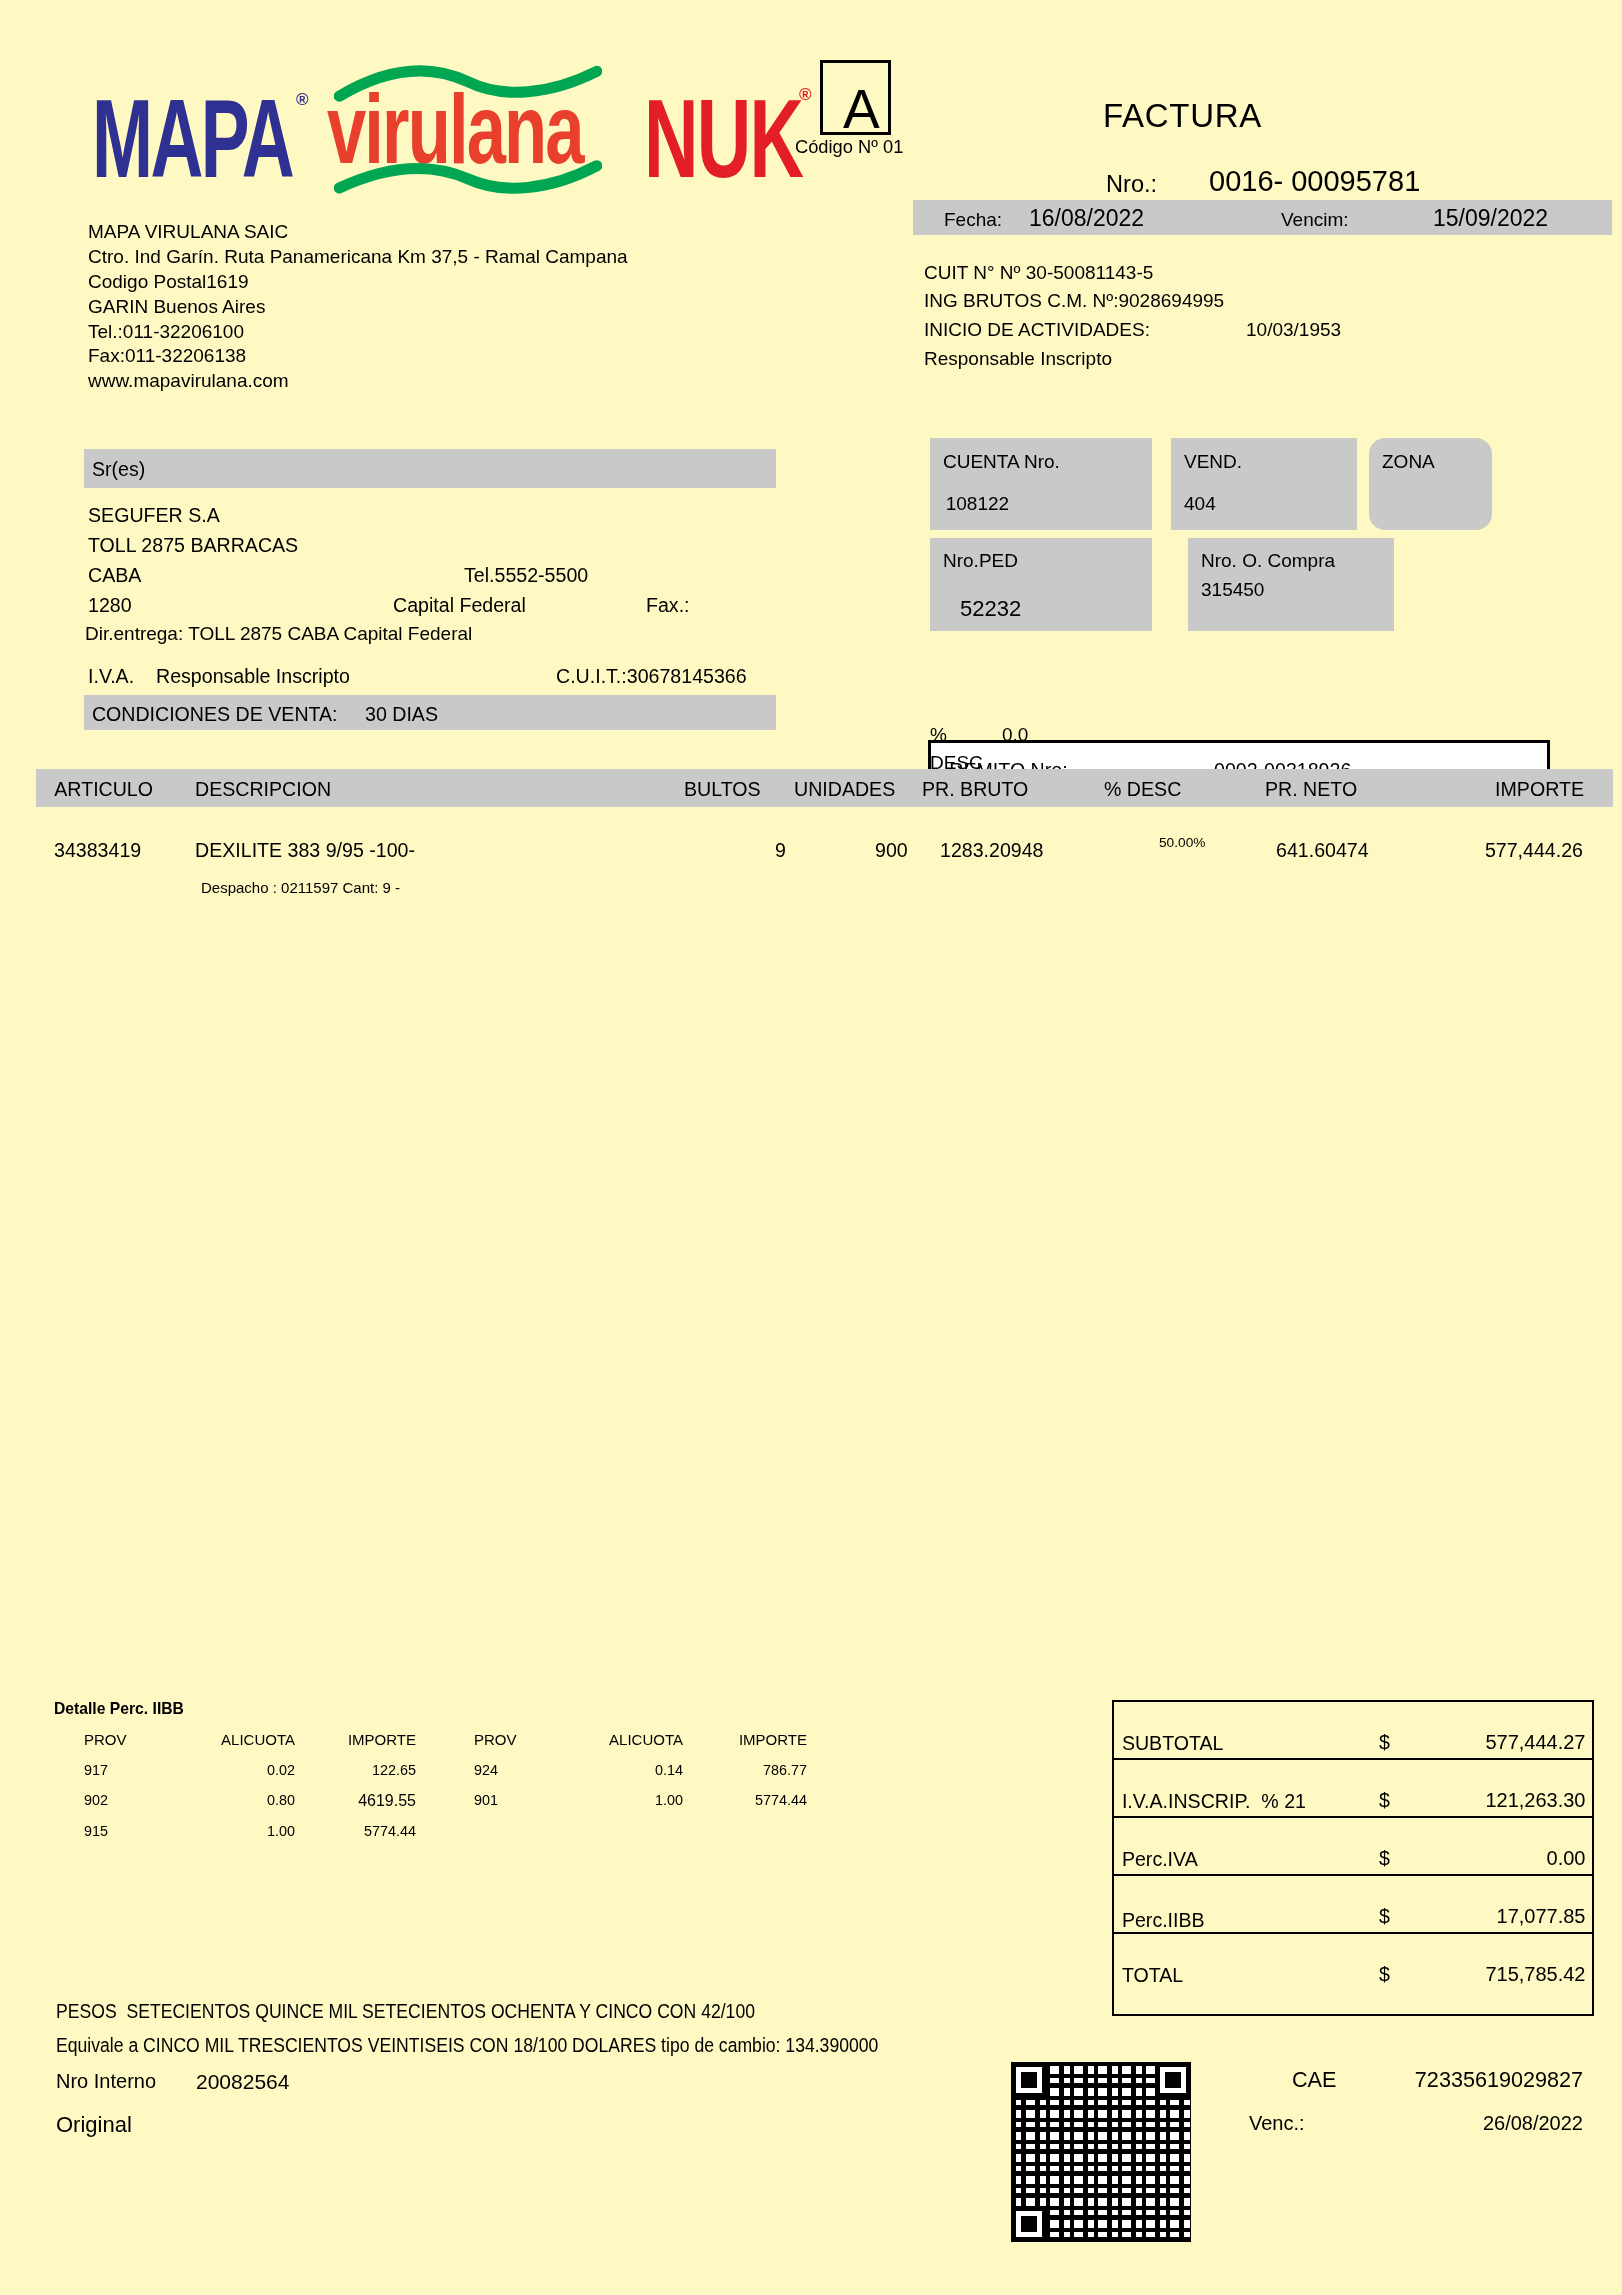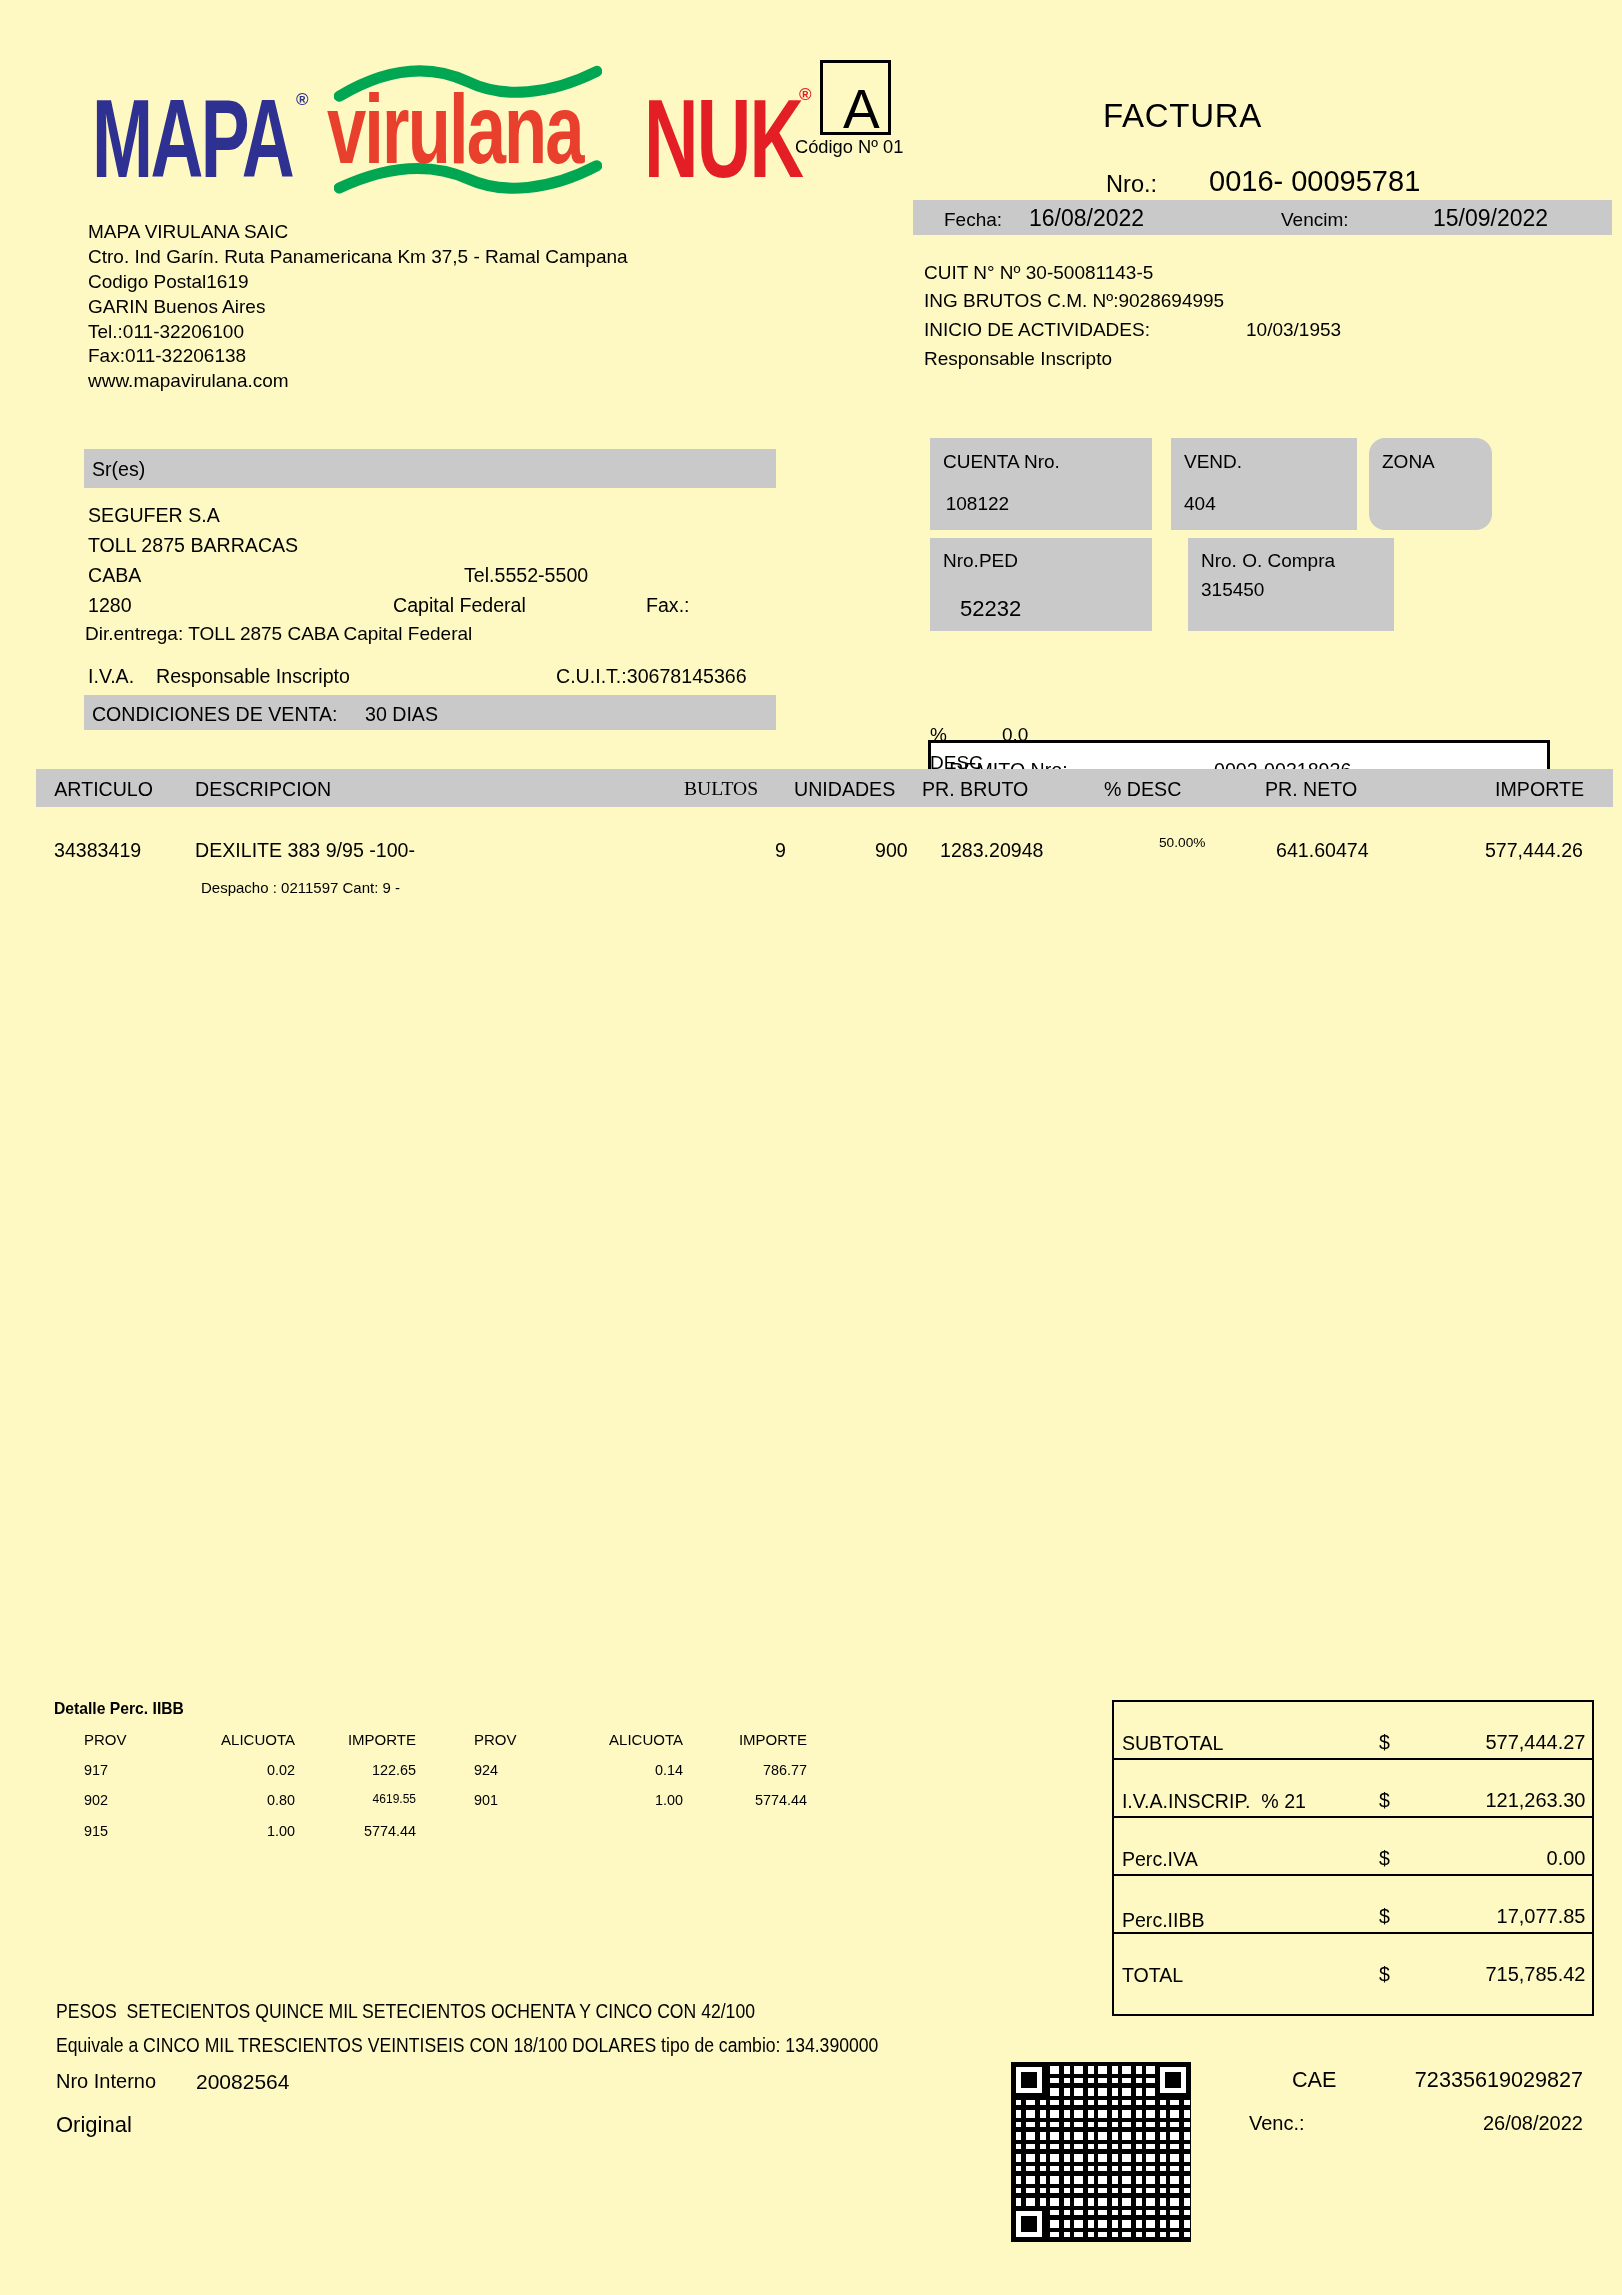--- a/index.html
+++ b/index.html
@@ -129,21 +129,21 @@
     <span class="abs" style="left:18.3px;top:15.7px;font-size:19.6px;">REMITO Nro:</span>
     <span class="abs" style="left:283px;top:15.7px;font-size:19.6px;">0002-00318926</span>
   </div>
   <div class="abs" style="left:930px;top:724px;font-size:19px;">%</div>
   <div class="abs" style="left:1002px;top:724px;font-size:19px;">0.0</div>
   <div class="abs" style="left:930px;top:752px;font-size:19px;">DESC</div>
 
   <div class="abs gray" style="left:36px;top:769px;width:1577px;height:38px;">
     <span class="abs" style="left:18.3px;top:9.2px;font-size:19.6px;">ARTICULO</span>
     <span class="abs" style="left:159px;top:9.2px;font-size:19.6px;">DESCRIPCION</span>
-    <span class="abs" style="left:648px;top:9.2px;font-size:19.6px;font-family:Liberation Serif, serif;">BULTOS</span>
+    <span class="abs" style="left:648px;top:9.2px;font-size:19.6px;">BULTOS</span>
     <span class="abs" style="left:758px;top:9.2px;font-size:19.6px;">UNIDADES</span>
     <span class="abs" style="left:886px;top:9.2px;font-size:19.6px;">PR. BRUTO</span>
     <span class="abs" style="left:1068px;top:9.2px;font-size:19.6px;">% DESC</span>
     <span class="abs" style="left:1229px;top:9.2px;font-size:19.6px;">PR. NETO</span>
     <span class="abs" style="right:29px;top:9.2px;font-size:19.6px;">IMPORTE</span>
   </div>
 
   <div>
     <span class="abs" style="left:54px;top:839px;font-size:19.6px;">34383419</span>
     <span class="abs" style="left:195px;top:839px;font-size:19.6px;">DEXILITE 383 9/95 -100-</span>
@@ -169,21 +169,21 @@
     <span class="abs" style="left:84px;top:1762px;font-size:14.4px;">917</span>
     <span class="abs rt" style="left:190px;top:1762px;width:105px;font-size:14.4px;">0.02</span>
     <span class="abs rt" style="left:311px;top:1762px;width:105px;font-size:14.4px;">122.65</span>
     <span class="abs" style="left:474px;top:1762px;font-size:14.4px;">924</span>
     <span class="abs rt" style="left:578px;top:1762px;width:105px;font-size:14.4px;">0.14</span>
     <span class="abs rt" style="left:702px;top:1762px;width:105px;font-size:14.4px;">786.77</span>
   </div>
   <div>
     <span class="abs" style="left:84px;top:1792px;font-size:14.4px;">902</span>
     <span class="abs rt" style="left:190px;top:1792px;width:105px;font-size:14.4px;">0.80</span>
-    <span class="abs rt" style="left:311px;top:1792px;width:105px;font-size:12px;">4619.55</span>
+    <span class="abs rt" style="left:311px;top:1792px;width:105px;font-size:16px;">4619.55</span>
     <span class="abs" style="left:474px;top:1792px;font-size:14.4px;">901</span>
     <span class="abs rt" style="left:578px;top:1792px;width:105px;font-size:14.4px;">1.00</span>
     <span class="abs rt" style="left:702px;top:1792px;width:105px;font-size:14.4px;">5774.44</span>
   </div>
   <div>
     <span class="abs" style="left:84px;top:1823px;font-size:14.4px;">915</span>
     <span class="abs rt" style="left:190px;top:1823px;width:105px;font-size:14.4px;">1.00</span>
     <span class="abs rt" style="left:311px;top:1823px;width:105px;font-size:14.4px;">5774.44</span>
   </div>
 

